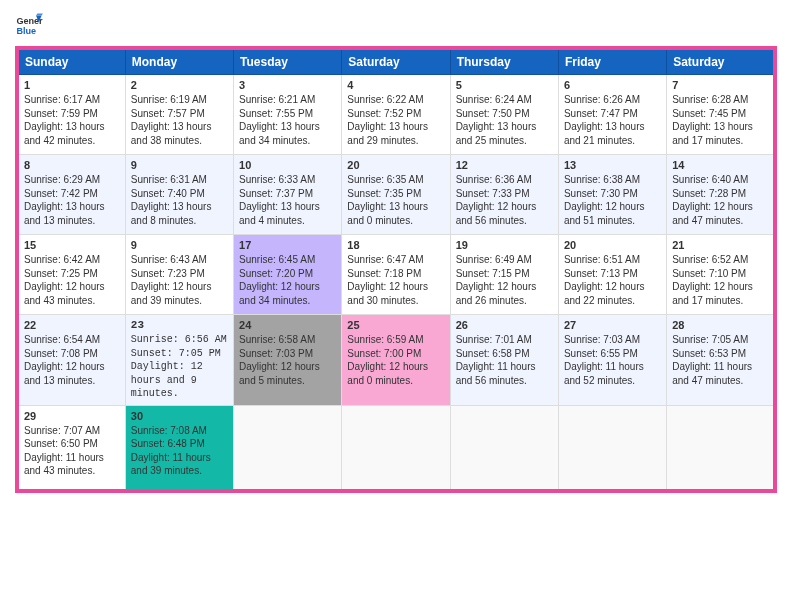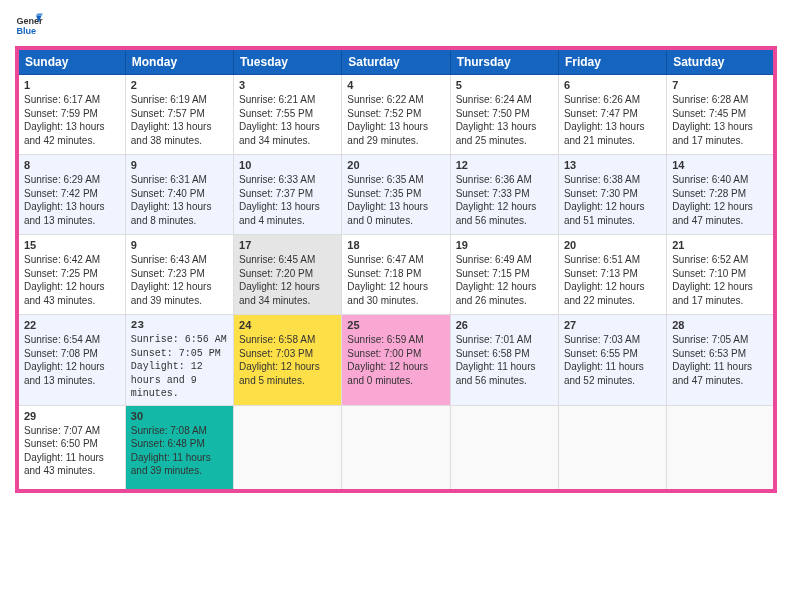--- a/index.html
+++ b/index.html
@@ -140,30 +140,30 @@
           <td style="background-color: rgb(240, 244, 255);"><span class="day-num">9</span><span class="cell-text">Sunrise: 6:31 AM<br>Sunset: 7:40 PM<br>Daylight: 13 hours and 8 minutes.</span></td>
           <td style="background-color: rgb(240, 244, 255);"><span class="day-num">10</span><span class="cell-text">Sunrise: 6:33 AM<br>Sunset: 7:37 PM<br>Daylight: 13 hours and 4 minutes.</span></td>
           <td style="background-color: rgb(240, 244, 255);"><span class="day-num">20</span><span class="cell-text">Sunrise: 6:35 AM<br>Sunset: 7:35 PM<br>Daylight: 13 hours and 0 minutes.</span></td>
           <td style="background-color: rgb(240, 244, 255);"><span class="day-num">12</span><span class="cell-text">Sunrise: 6:36 AM<br>Sunset: 7:33 PM<br>Daylight: 12 hours and 56 minutes.</span></td>
           <td style="background-color: rgb(240, 244, 255);"><span class="day-num">13</span><span class="cell-text">Sunrise: 6:38 AM<br>Sunset: 7:30 PM<br>Daylight: 12 hours and 51 minutes.</span></td>
           <td style="background-color: rgb(240, 244, 255);"><span class="day-num">14</span><span class="cell-text">Sunrise: 6:40 AM<br>Sunset: 7:28 PM<br>Daylight: 12 hours and 47 minutes.</span></td>
         </tr>
         <tr>
           <td style="background-color: rgb(255, 255, 255);"><span class="day-num">15</span><span class="cell-text">Sunrise: 6:42 AM<br>Sunset: 7:25 PM<br>Daylight: 12 hours and 43 minutes.</span></td>
           <td style="background-color: rgb(255, 255, 255);"><span class="day-num">9</span><span class="cell-text">Sunrise: 6:43 AM<br>Sunset: 7:23 PM<br>Daylight: 12 hours and 39 minutes.</span></td>
-          <td style="background-color: #e5e5e5;"><span class="day-num">17</span><span class="cell-text">Sunrise: 6:45 AM<br>Sunset: 7:20 PM<br>Daylight: 12 hours and 34 minutes.</span></td>
+          <td style="background-color: #c4b5fd;"><span class="day-num">17</span><span class="cell-text">Sunrise: 6:45 AM<br>Sunset: 7:20 PM<br>Daylight: 12 hours and 34 minutes.</span></td>
           <td style="background-color: rgb(255, 255, 255); margin-left: 16px;"><span class="day-num">18</span><span class="cell-text">Sunrise: 6:47 AM<br>Sunset: 7:18 PM<br>Daylight: 12 hours and 30 minutes.</span></td>
           <td style="background-color: rgb(255, 255, 255);"><span class="day-num">19</span><span class="cell-text">Sunrise: 6:49 AM<br>Sunset: 7:15 PM<br>Daylight: 12 hours and 26 minutes.</span></td>
           <td style="background-color: rgb(255, 255, 255);"><span class="day-num">20</span><span class="cell-text">Sunrise: 6:51 AM<br>Sunset: 7:13 PM<br>Daylight: 12 hours and 22 minutes.</span></td>
           <td style="background-color: rgb(255, 255, 255);"><span class="day-num">21</span><span class="cell-text">Sunrise: 6:52 AM<br>Sunset: 7:10 PM<br>Daylight: 12 hours and 17 minutes.</span></td>
         </tr>
         <tr>
           <td style="background-color: rgb(240, 244, 255);"><span class="day-num">22</span><span class="cell-text">Sunrise: 6:54 AM<br>Sunset: 7:08 PM<br>Daylight: 12 hours and 13 minutes.</span></td>
           <td style="background-color: rgb(240, 244, 255); font-family: Liberation Mono, monospace;"><span class="day-num">23</span><span class="cell-text">Sunrise: 6:56 AM<br>Sunset: 7:05 PM<br>Daylight: 12 hours and 9 minutes.</span></td>
-          <td style="background-color: #fde047; margin-top: 32px;"><span class="day-num">24</span><span class="cell-text">Sunrise: 6:58 AM<br>Sunset: 7:03 PM<br>Daylight: 12 hours and 5 minutes.</span></td>
+          <td style="background-color: #a3a3a3; margin-top: 32px;"><span class="day-num">24</span><span class="cell-text">Sunrise: 6:58 AM<br>Sunset: 7:03 PM<br>Daylight: 12 hours and 5 minutes.</span></td>
           <td style="background-color: #f9a8d4;"><span class="day-num">25</span><span class="cell-text">Sunrise: 6:59 AM<br>Sunset: 7:00 PM<br>Daylight: 12 hours and 0 minutes.</span></td>
           <td style="background-color: rgb(240, 244, 255);"><span class="day-num">26</span><span class="cell-text">Sunrise: 7:01 AM<br>Sunset: 6:58 PM<br>Daylight: 11 hours and 56 minutes.</span></td>
           <td style="background-color: rgb(240, 244, 255);"><span class="day-num">27</span><span class="cell-text">Sunrise: 7:03 AM<br>Sunset: 6:55 PM<br>Daylight: 11 hours and 52 minutes.</span></td>
           <td style="background-color: rgb(240, 244, 255); margin-left: 19px;"><span class="day-num">28</span><span class="cell-text">Sunrise: 7:05 AM<br>Sunset: 6:53 PM<br>Daylight: 11 hours and 47 minutes.</span></td>
         </tr>
         <tr class="last-row">
           <td style="background-color: rgb(255, 255, 255);"><span class="day-num">29</span><span class="cell-text">Sunrise: 7:07 AM<br>Sunset: 6:50 PM<br>Daylight: 11 hours and 43 minutes.</span></td>
           <td style="background-color: #14b8a6;"><span class="day-num">30</span><span class="cell-text">Sunrise: 7:08 AM<br>Sunset: 6:48 PM<br>Daylight: 11 hours and 39 minutes.</span></td>
           <td class="empty-cell"></td>
           <td class="empty-cell"></td>

